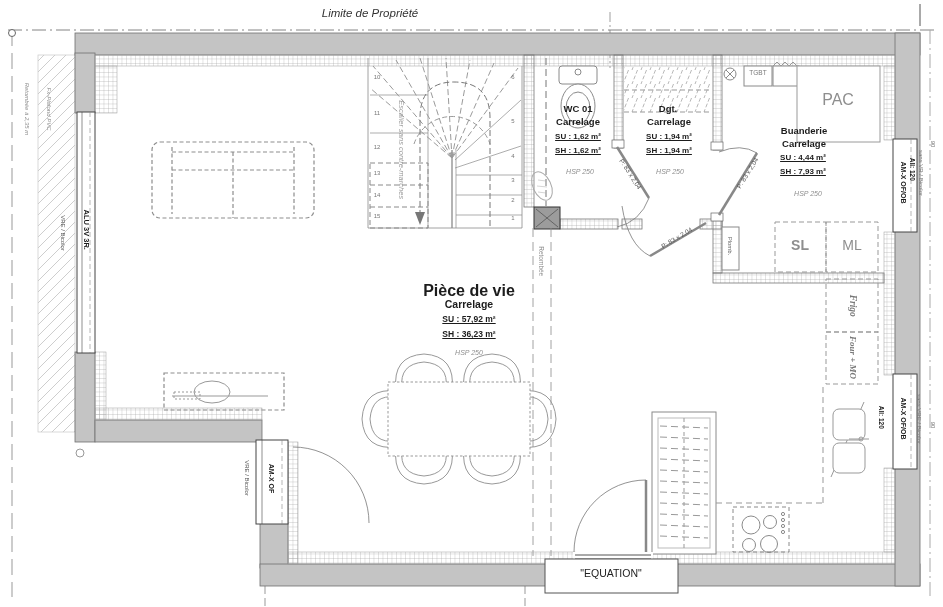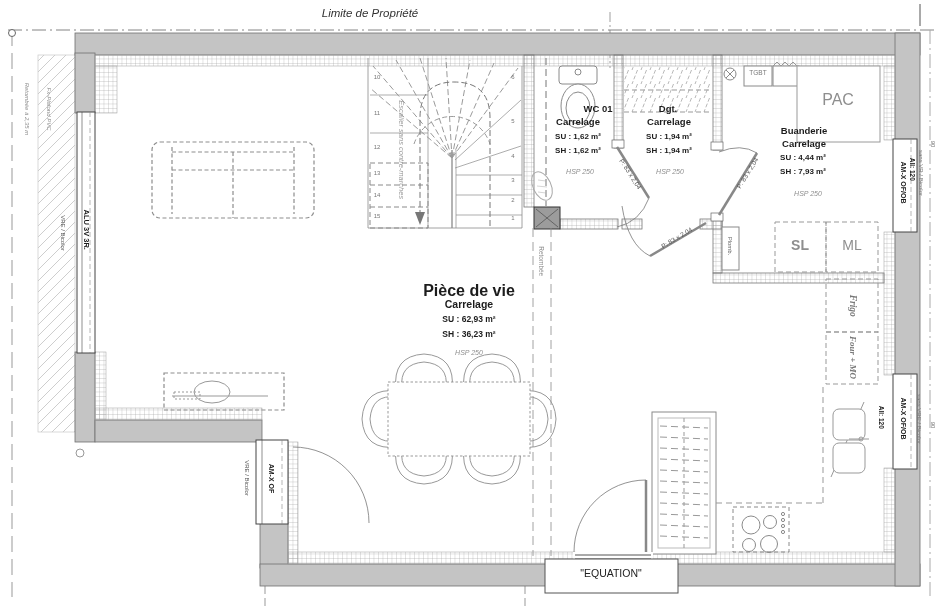--- a/index.html
+++ b/index.html
@@ -2,21 +2,21 @@
 <html><head>
 <meta charset="utf-8">
 <style>
   html,body{margin:0;padding:0;background:#fff;}
   #plan{position:relative;width:943px;height:607px;background:#fff;overflow:hidden;
         font-family:"Liberation Sans",sans-serif;}
   svg{position:absolute;left:0;top:0;}
   .lbl{position:absolute;line-height:1;text-align:center;white-space:nowrap;color:#1c1c1c;}
   .v{transform:rotate(90deg);transform-origin:center;}
   .b{font-weight:700;}
-  .sb{font-weight:600;}
+  .sb{font-weight:600;text-decoration:underline;}
   .it{font-style:italic;}
   .gy{color:#8e8e8e;}
   .g7{color:#777;}
   .g5{color:#555;}
   .serif{font-family:"Liberation Serif",serif;}
   .num{font-size:6px;color:#777;width:14px;}
 </style>
 </head>
 <body>
 
@@ -306,41 +306,41 @@
     </g>
     <g>
       <line x1="646" y1="480" x2="646" y2="552" stroke-width="2.5" stroke="#888"></line>
       <path d="M646,480 A72,72 0 0 0 574,552" stroke-width="0.8"></path>
     </g>
   </g>
 </svg>
 
 <div class="lbl it" style="left:300px;top:8px;width:140px;font-size:11.5px;color:#333;">Limite de Propriété</div>
 
-<div class="lbl b" style="left:570px;top:104px;width:56px;font-size:9.5px;">WC 01</div>
+<div class="lbl b" style="left:550px;top:104px;width:56px;font-size:9.5px;">WC 01</div>
 <div class="lbl b" style="left:545px;top:117px;width:66px;font-size:9.5px;">Carrelage</div>
 <div class="lbl sb" style="left:541px;top:133px;width:74px;font-size:8px;">SU : 1,62 m²</div>
 <div class="lbl sb" style="left:541px;top:147px;width:74px;font-size:8px;">SH : 1,62 m²</div>
 <div class="lbl it gy" style="left:558px;top:168px;width:44px;font-size:7px;">HSP 250</div>
 
 <div class="lbl b" style="left:640px;top:104px;width:56px;font-size:9.5px;">Dgt.</div>
 <div class="lbl b" style="left:638px;top:117px;width:62px;font-size:9.5px;">Carrelage</div>
 <div class="lbl sb" style="left:634px;top:133px;width:70px;font-size:8px;">SU : 1,94 m²</div>
 <div class="lbl sb" style="left:634px;top:147px;width:70px;font-size:8px;">SH : 1,94 m²</div>
 <div class="lbl it gy" style="left:650px;top:168px;width:40px;font-size:7px;">HSP 250</div>
 
 <div class="lbl b" style="left:772px;top:126px;width:64px;font-size:9.5px;">Buanderie</div>
 <div class="lbl b" style="left:774px;top:139px;width:60px;font-size:9.5px;">Carrelage</div>
 <div class="lbl sb" style="left:770px;top:154px;width:66px;font-size:8px;">SU : 4,44 m²</div>
 <div class="lbl sb" style="left:770px;top:168px;width:66px;font-size:8px;">SH : 7,93 m²</div>
 <div class="lbl it gy" style="left:788px;top:190px;width:40px;font-size:7px;">HSP 250</div>
 
 <div class="lbl b" style="left:420px;top:283px;width:98px;font-size:16px;">Pièce de vie</div>
 <div class="lbl b" style="left:424px;top:299px;width:90px;font-size:10.5px;">Carrelage</div>
-<div class="lbl sb" style="left:424px;top:315px;width:90px;font-size:8.5px;">SU : 62,93 m²</div>
+<div class="lbl sb" style="left:424px;top:315px;width:90px;font-size:8.5px;">SU : 57,92 m²</div>
 <div class="lbl sb" style="left:424px;top:330px;width:90px;font-size:8.5px;">SH : 36,23 m²</div>
 <div class="lbl it gy" style="left:446px;top:349px;width:46px;font-size:7px;">HSP 250</div>
 
 <div class="lbl gy" style="left:820px;top:92px;width:36px;font-size:16px;">PAC</div>
 <div class="lbl g7" style="left:744px;top:70px;width:28px;font-size:6.5px;">TGBT</div>
 <div class="lbl gy" style="left:782px;top:238px;width:36px;font-size:14px;font-weight:bold;">SL</div>
 <div class="lbl gy" style="left:834px;top:238px;width:36px;font-size:14px;">ML</div>
 <div class="lbl v it serif g7" style="left:822px;top:301px;width:60px;font-size:9.5px;font-weight:700;">Frigo</div>
 <div class="lbl v it serif g7" style="left:817px;top:353px;width:70px;font-size:9px;font-weight:700;">Four + MO</div>
 <div class="lbl v" style="left:705px;top:243px;width:50px;font-size:6px;color:#666;">Plomb.</div>

